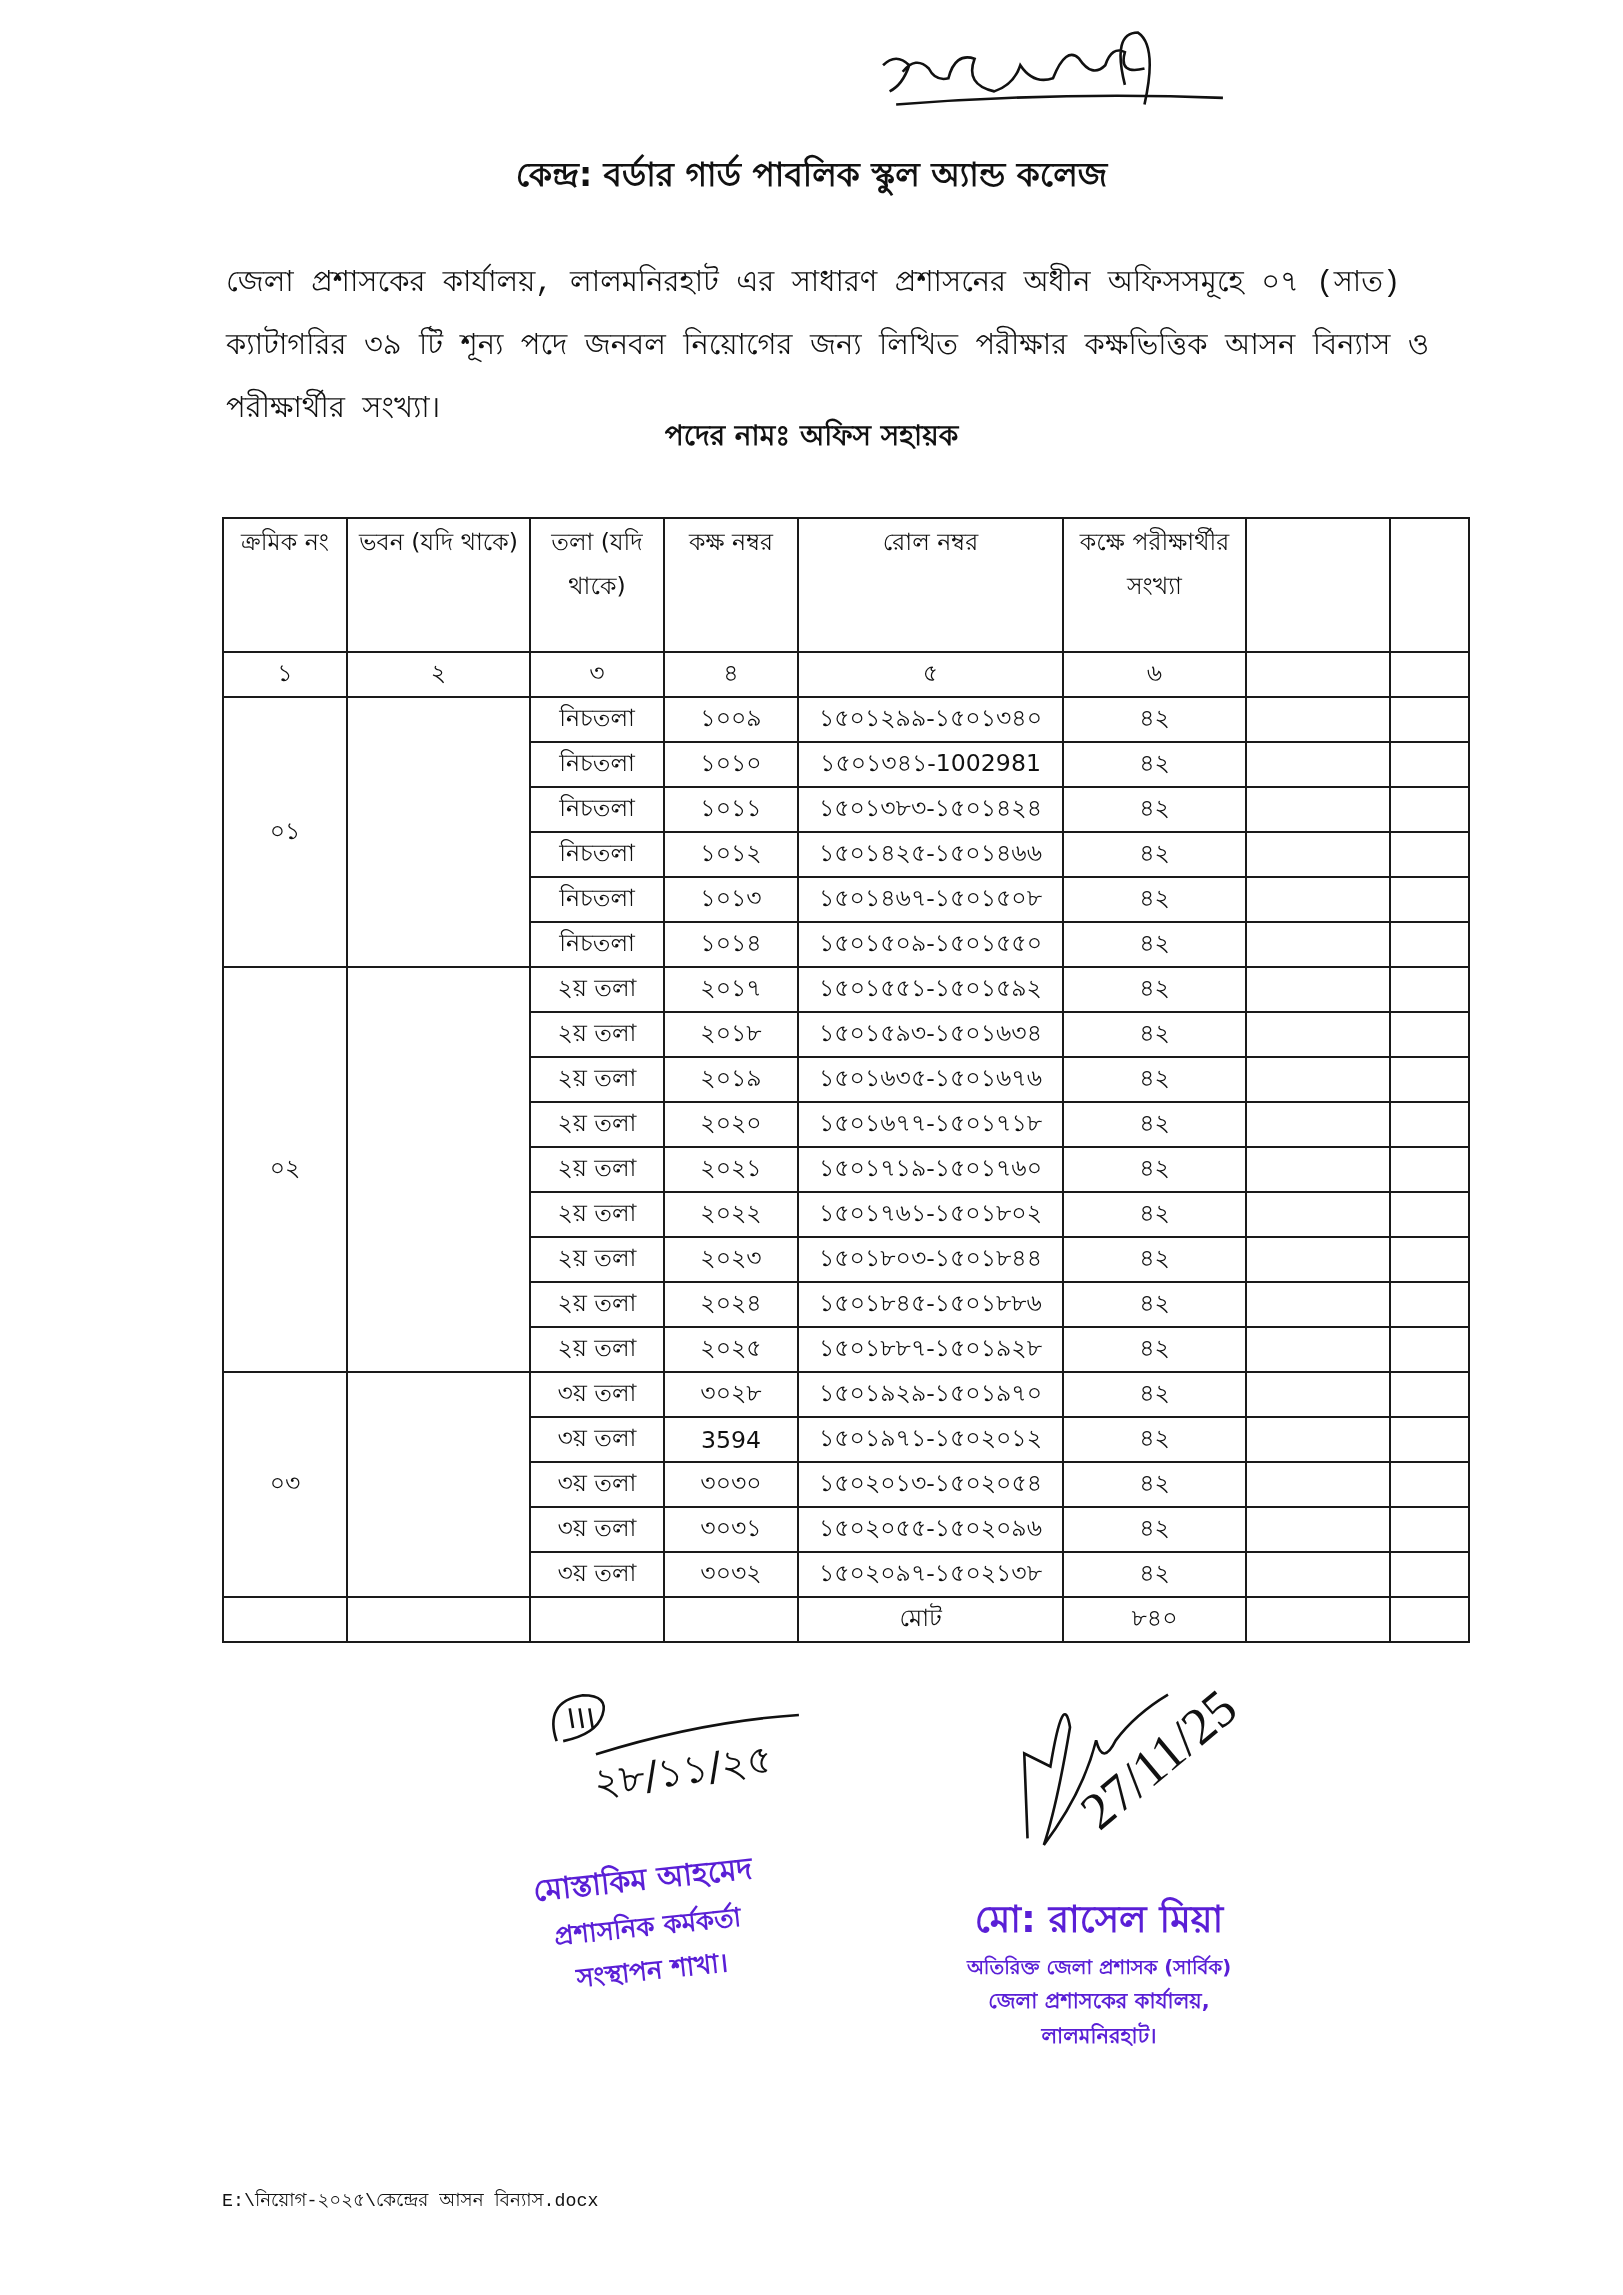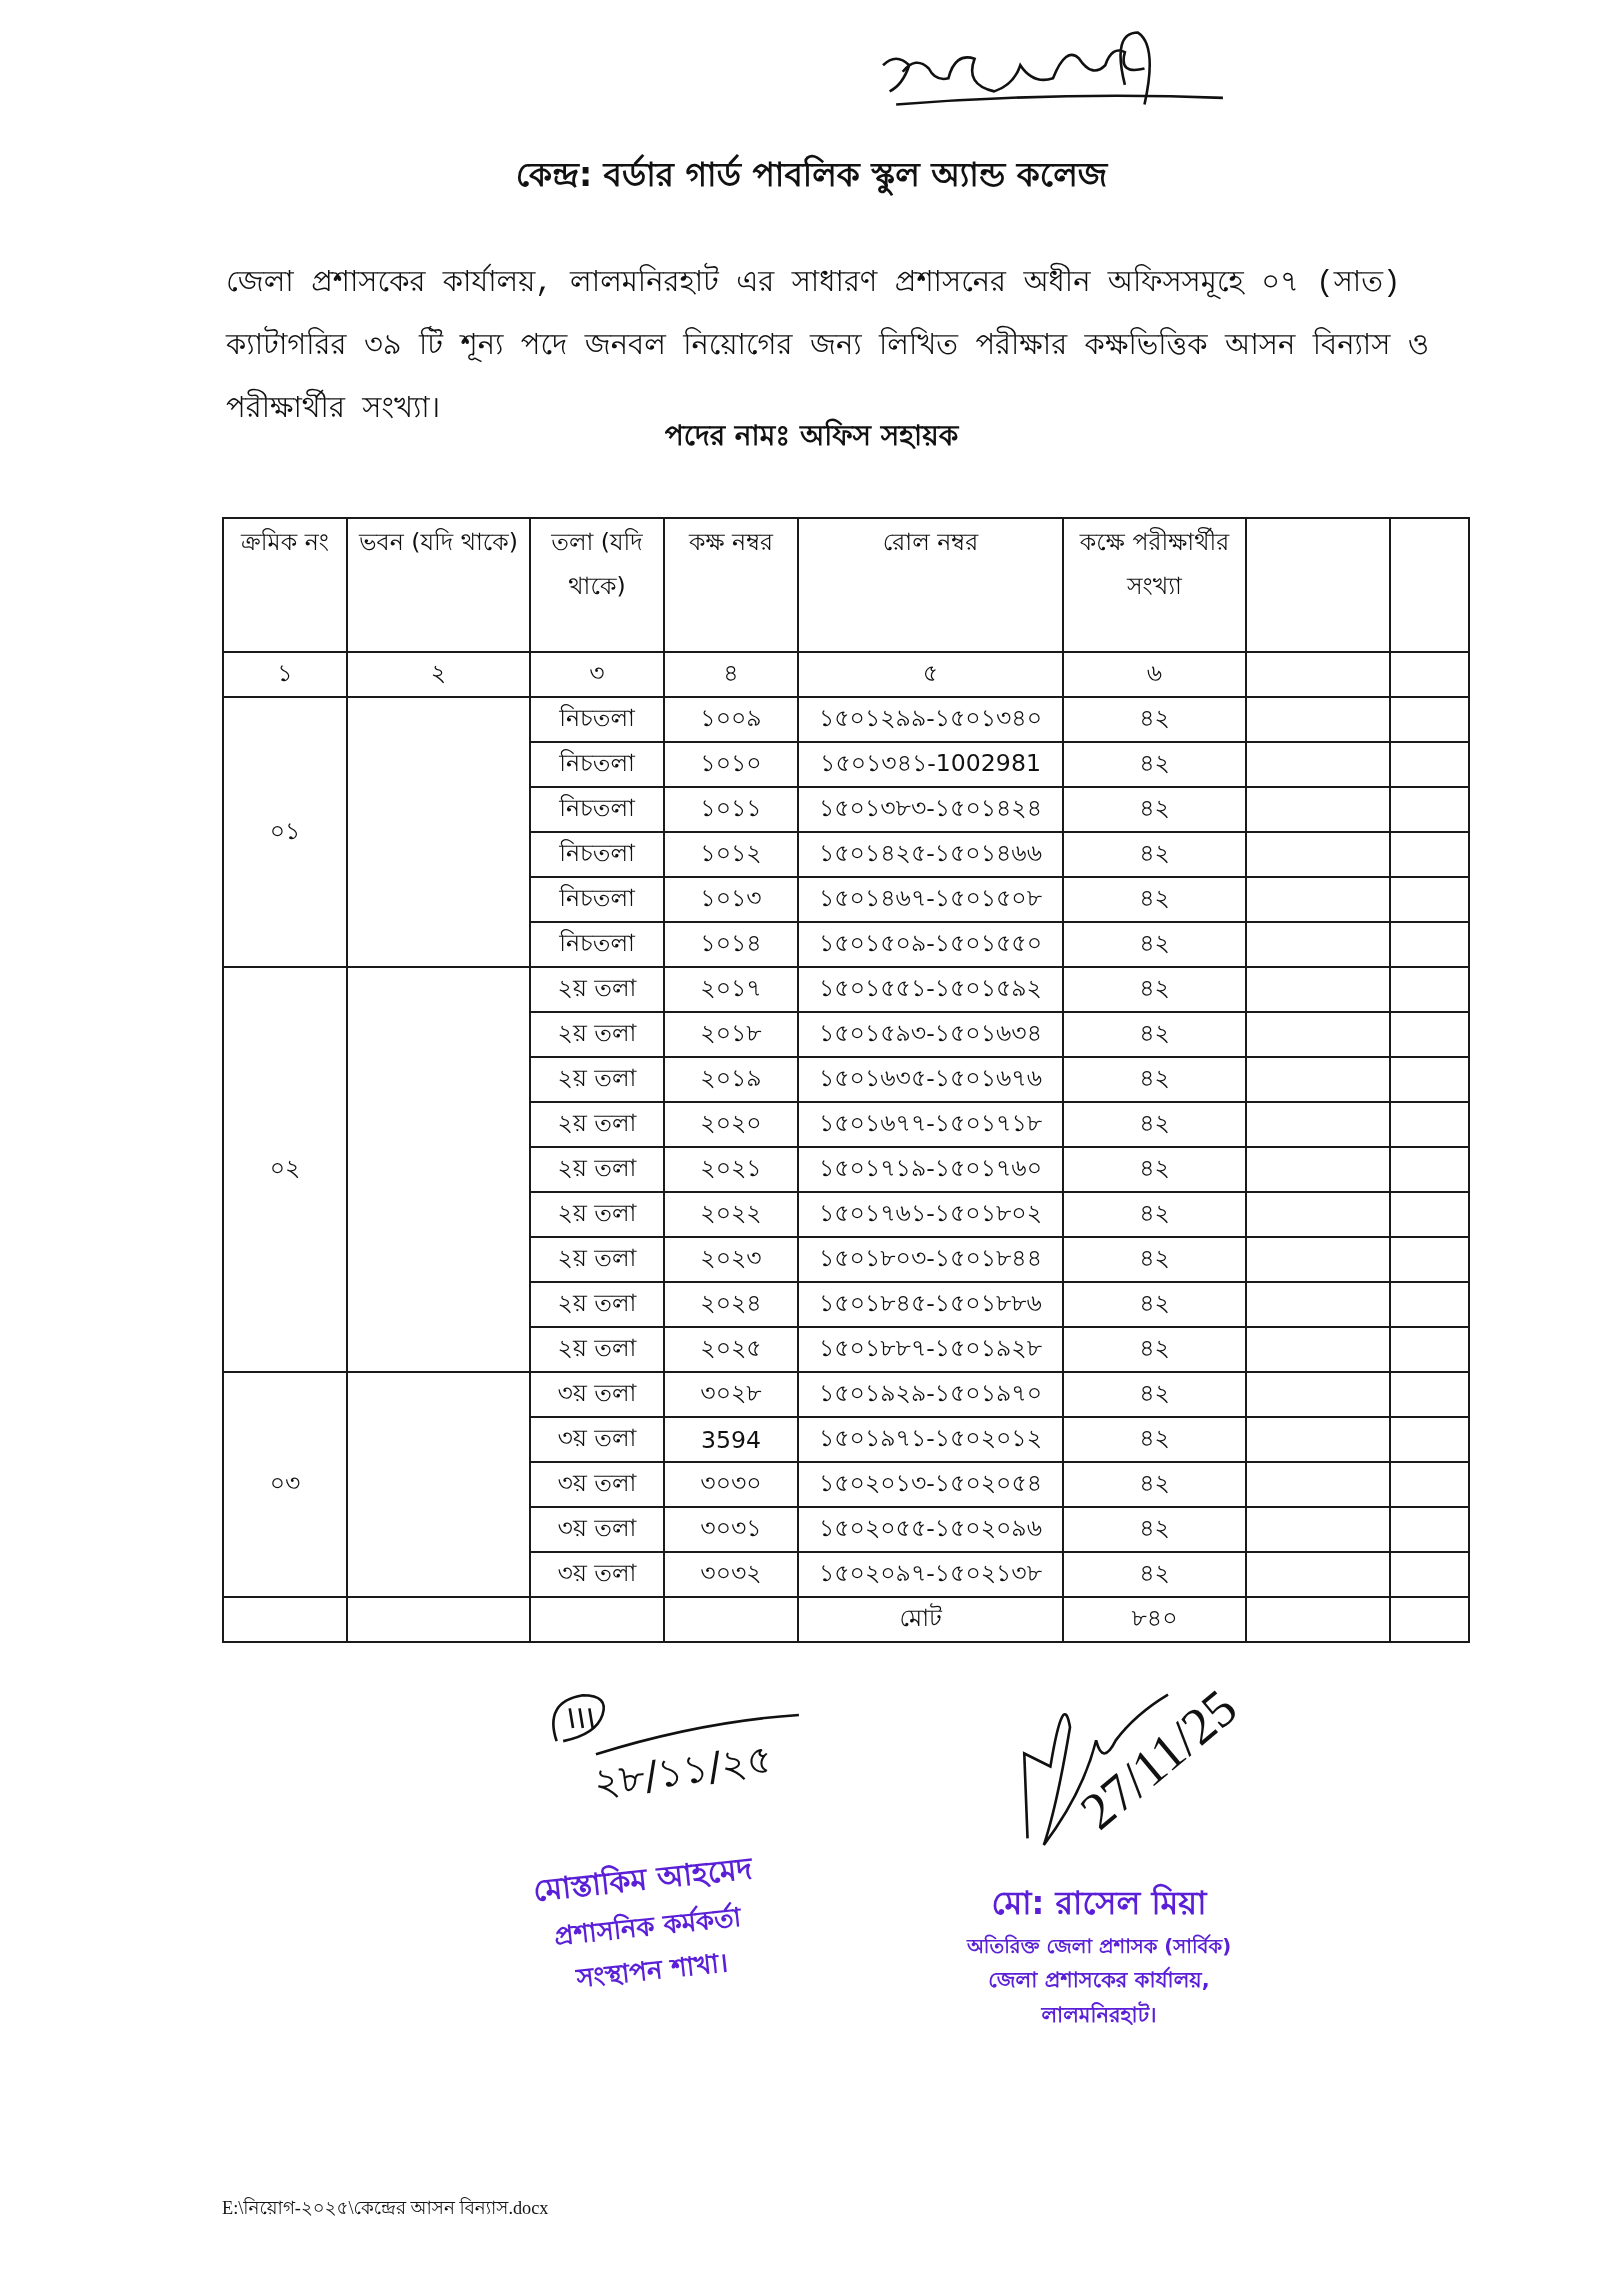--- a/index.html
+++ b/index.html
@@ -44,27 +44,26 @@
     transform: rotate(-6deg); transform-origin: left top; text-align: center;
   }
   .stamp-left .l1 { font-size: 30px; }
   .stamp-left .l2 { font-size: 26px; }
   .stamp-left .l3 { font-size: 26px; }
   .sig-right { left: 1014px; top: 1662px; width: 308px; height: 196px; }
   .stamp-right {
     left: 942px; top: 1878px; width: 314px; text-align: center;
     color: #5a1fd6; font-family: "DejaVu Sans", sans-serif; font-weight: bold;
   }
-  .stamp-right .l1 { font-size: 32px; }
+  .stamp-right .l1 { font-size: 37px; margin-top: 12px; }
   .stamp-right .l2 { font-size: 19.6px; }
   .stamp-right .l3 { font-size: 21px; }
   .footer-path {
     left: 222px; top: 2186px; font-size: 18.3px;
-    font-family: Liberation Serif, serif;
-    margin-top: 8px;
+    font-family: Liberation Mono, monospace;
   }
 </style>
 </head>
 <body>
 
 <svg class="abs handwrite-top" viewBox="0 0 560 130">
   <path d="M20 60 q20 -20 40 0 q-10 30 -30 40 M50 70 q20 -25 40 -5 q10 20 30 15 q10 -40 40 -30 q-15 40 30 50 q30 -10 40 -40 q20 30 50 20 q20 -50 40 -30 q20 30 40 10 q10 -30 30 -20 q-10 35 30 25 M390 90 q-20 -80 20 -80 q30 20 10 110" fill="none" stroke="#111" stroke-width="4"></path>
   <path d="M40 120 Q300 100 540 110" fill="none" stroke="#111" stroke-width="4"></path>
   <text x="0" y="0" style="font-size:1px;fill:transparent">সংশোধনী</text>
 </svg>

